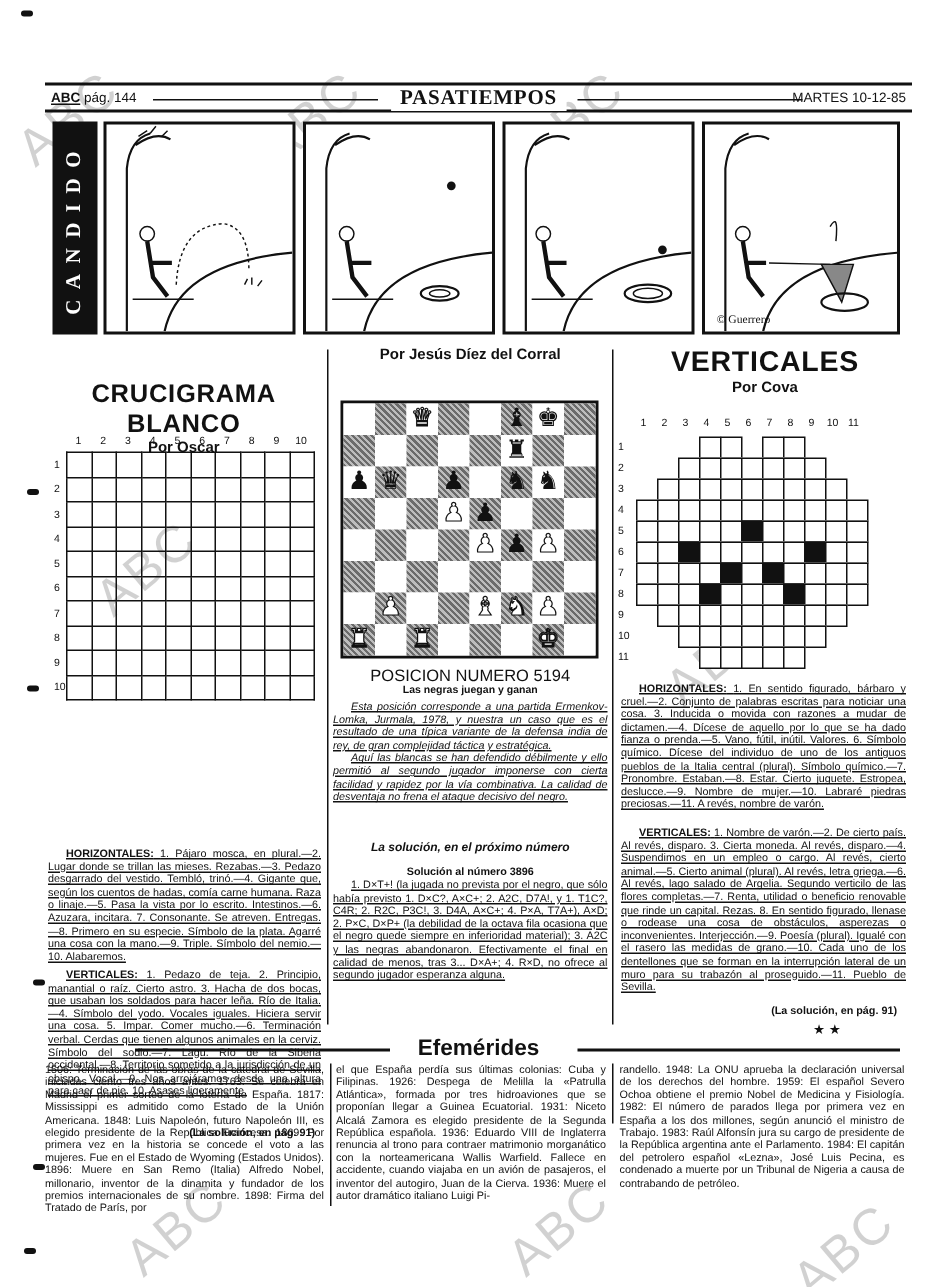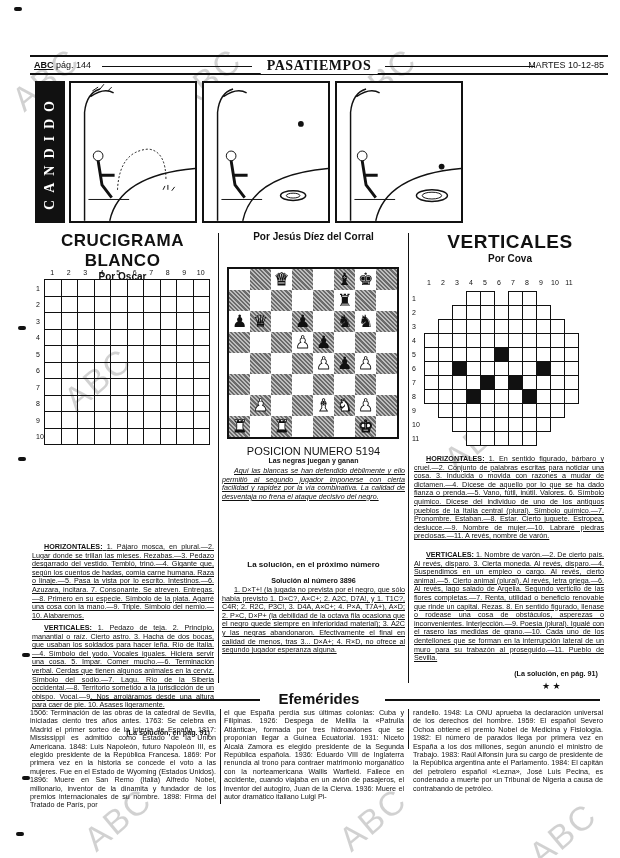--- a/index.html
+++ b/index.html
@@ -127,26 +127,39 @@
         <path d="M40 142 Q50 95 128 88" stroke="#111" fill="none" stroke-width="1.5"></path>
         <path d="M18 120 L60 120" stroke="#111" stroke-width="1"></path>
         <circle cx="26" cy="75" r="5" fill="none" stroke="#111"></circle>
         <path d="M26 80 L30 105 L40 118 M28 95 L42 95" stroke="#111" fill="none" stroke-width="3"></path>
         <ellipse cx="98" cy="116" rx="16" ry="6" fill="none" stroke="#111" stroke-width="1.5"></ellipse>
         <ellipse cx="98" cy="116" rx="10" ry="3.5" fill="none" stroke="#111"></ellipse>
         <circle cx="108" cy="86" r="3" fill="#111"></circle>
       </svg>
     </div>
 
+    <div class="panel" style="left:433px;width:132px;">
+      <svg viewBox="0 0 132 142">
+        <path d="M14 142 L14 30 Q16 10 30 6 M20 14 Q34 4 44 10" stroke="#111" fill="none" stroke-width="1.5"></path>
+        <path d="M40 142 Q50 95 132 88" stroke="#111" fill="none" stroke-width="1.5"></path>
+        <circle cx="26" cy="75" r="5" fill="none" stroke="#111"></circle>
+        <path d="M26 80 L30 105 L40 118 M28 95 L42 95" stroke="#111" fill="none" stroke-width="3"></path>
+        <path d="M44 95 L86 96" stroke="#111" stroke-width="1"></path>
+        <path d="M80 96 L102 96 L94 122 Z" fill="#888" stroke="#111"></path>
+        <ellipse cx="96" cy="122" rx="16" ry="6" fill="none" stroke="#111" stroke-width="1.5"></ellipse>
+        <path d="M86 70 Q92 60 90 80" stroke="#111" fill="none"></path>
+        <text x="8" y="136" font-size="8" font-family="Liberation Serif, serif" fill="#111">© Guerrero</text>
+      </svg>
+    </div>
   </div>
 
   <div class="vrule" style="left:188px;top:178px;height:450px;"></div>
   <div class="vrule" style="left:378px;top:178px;height:450px;"></div>
 
-  <div class="col" style="left:0;width:185px;">
+  <div class="col" style="left:0;width:185px;margin-top:22px;">
     <div class="col-title">CRUCIGRAMA BLANCO</div>
     <div class="col-sub">Por Oscar</div>
 
     <div class="grid-numbers-top" style="left:14px;top:38px;">
       <span style="width:16.5px">1</span>
       <span style="width:16.5px">2</span>
       <span style="width:16.5px">3</span>
       <span style="width:16.5px">4</span>
       <span style="width:16.5px">5</span>
       <span style="width:16.5px">6</span>
@@ -410,23 +423,24 @@
         <div class="sq dark">
           <span class="pc w">♚</span>
         </div>
         <div class="sq light"></div>
       </div>
 
     <div style="position:absolute;left:0;top:214px;width:183px;text-align:center;font-size:11px;">POSICION NUMERO 5194</div>
     <div style="position:absolute;left:0;top:226px;width:183px;text-align:center;font-size:7px;font-weight:bold;">Las negras juegan y ganan</div>
 
     <div class="txt" style="position:absolute;left:0;top:236px;width:183px;font-style:italic;">
+      <p>Esta posición corresponde a una partida Ermenkov-Lomka, Jurmala, 1978, y nuestra un caso que es el resultado de una típica variante de la defensa india de rey, de gran complejidad táctica y estratégica.</p>
       <p>Aquí las blancas se han defendido débilmente y ello permitió al segundo jugador imponerse con cierta facilidad y rapidez por la vía combinativa. La calidad de desventaja no frena el ataque decisivo del negro.</p>
     </div>
-    <div style="position:absolute;left:0;top:329px;width:183px;text-align:center;font-size:8px;font-weight:bold;">La solución, en el próximo número</div>
+    <div style="position:absolute;left:0;top:329px;width:183px;text-align:center;font-size:8px;font-weight:bold;font-style:italic;">La solución, en el próximo número</div>
     <div style="position:absolute;left:0;top:345px;width:183px;text-align:center;font-size:7.2px;font-weight:bold;">Solución al número 3896</div>
     <div class="txt" style="position:absolute;left:0;top:355px;width:183px;">
       <p>1. D×T+! (la jugada no prevista por el negro, que sólo había previsto 1. D×C?, A×C+; 2. A2C, D7A!, y 1. T1C?, C4R; 2. R2C, P3C!, 3. D4A, A×C+; 4. P×A, T7A+), A×D; 2. P×C, D×P+ (la debilidad de la octava fila ocasiona que el negro quede siempre en inferioridad material); 3. A2C y las negras abandonaron. Efectivamente el final en calidad de menos, tras 3... D×A+; 4. R×D, no ofrece al segundo jugador esperanza alguna.</p>
     </div>
   </div>
 
   <div class="col" style="left:382px;width:196px;">
     <div class="col-title" style="font-size:19px;">VERTICALES</div>
     <div class="col-sub">Por Cova</div>
 

